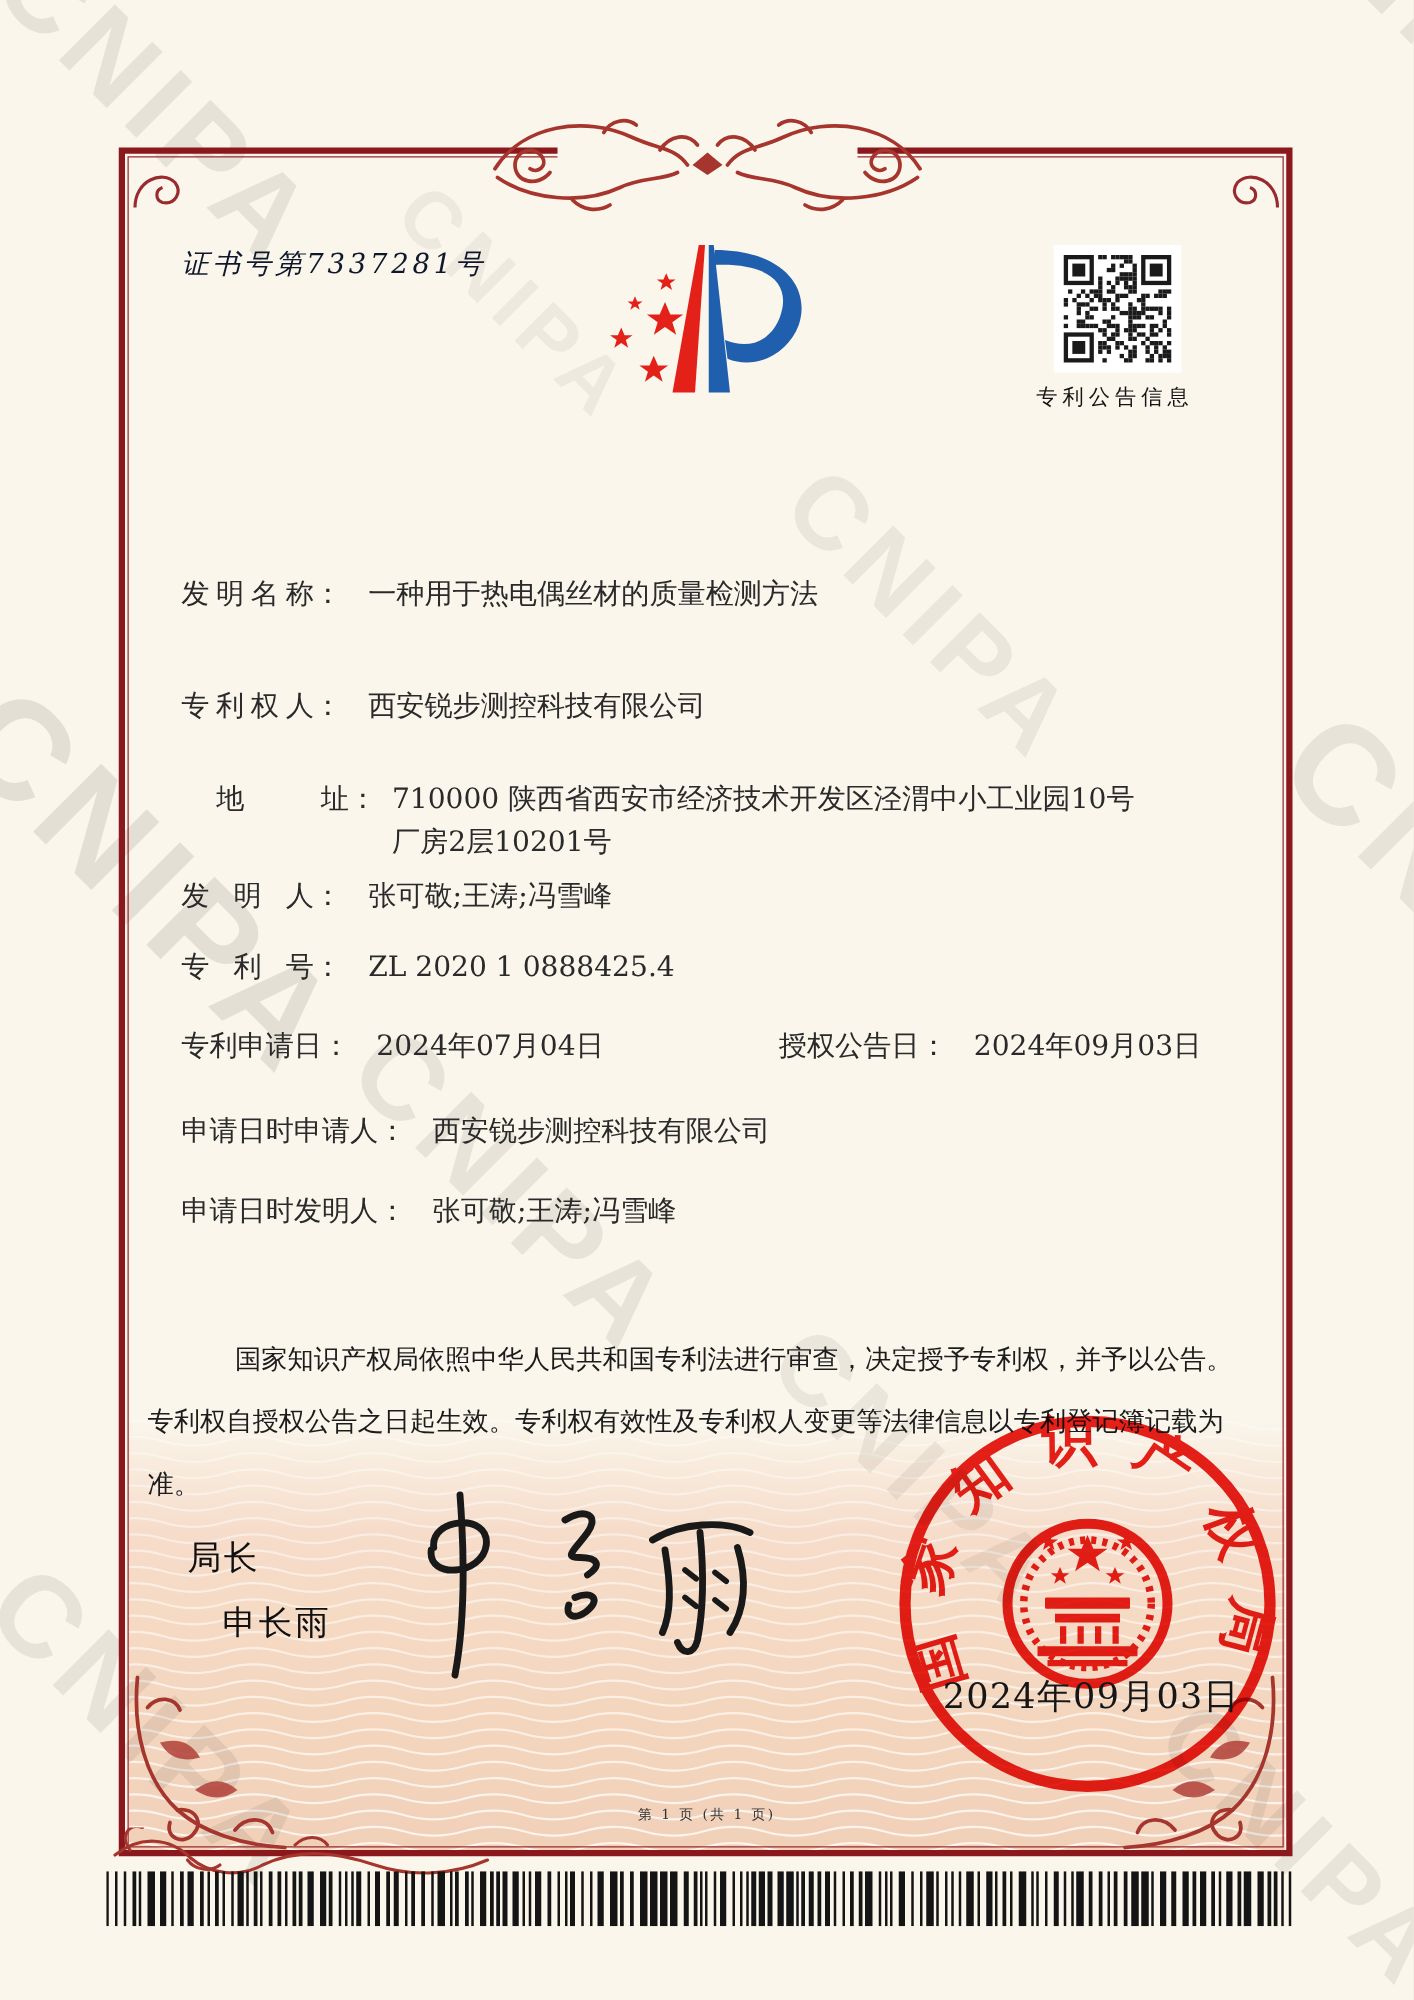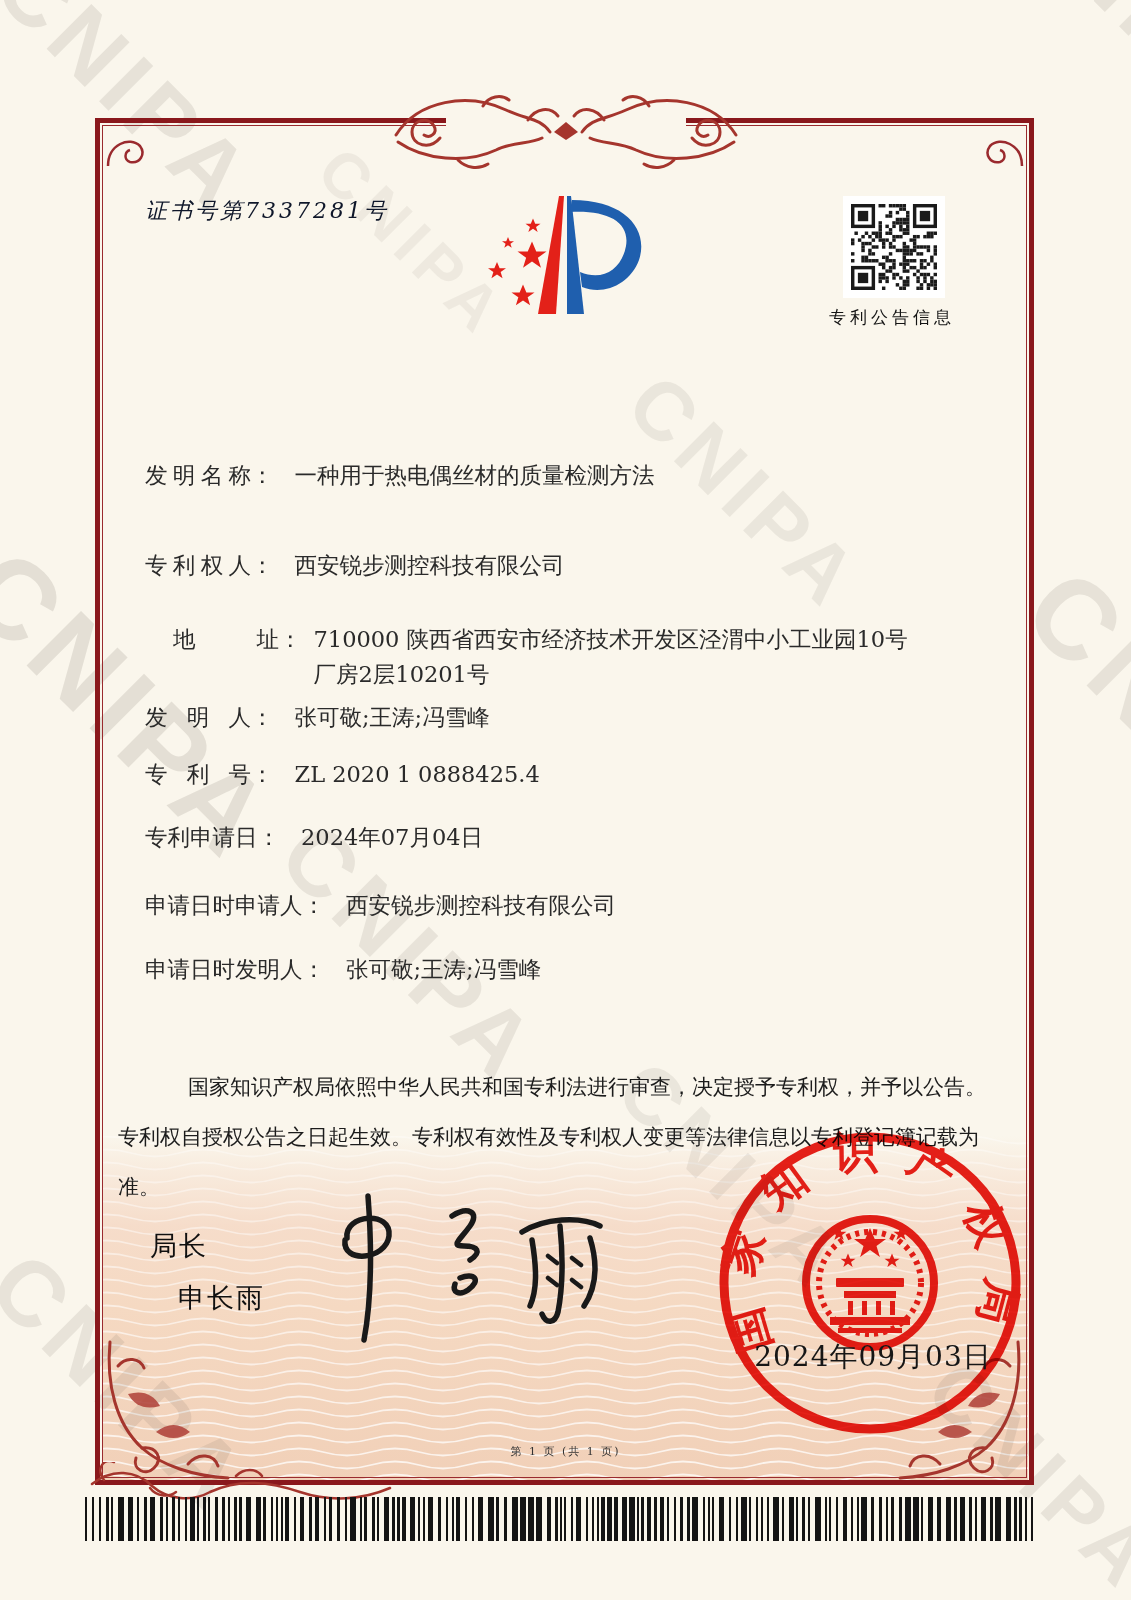--- a/index.html
+++ b/index.html
@@ -429,20 +429,23 @@
   <div class="row" style="top:700px;">
     <span class="jlabel">发明人</span><span>：</span><span class="val">张可敬;王涛;冯雪峰</span>
   </div>
 
   <div class="row" style="top:757px;">
     <span class="jlabel">专利号</span><span>：</span><span class="val">ZL 2020 1 0888425.4</span>
   </div>
 
   <div class="row" style="top:820px;">
     <span>专利申请日</span><span>：</span><span class="val">2024年07月04日</span>
+    <span class="rcol">
+      <span>授权公告日</span><span>：</span><span class="val">2024年09月03日</span>
+    </span>
   </div>
 
   <div class="row" style="top:888px;">
     <span>申请日时申请人</span><span>：</span><span class="val">西安锐步测控科技有限公司</span>
   </div>
 
   <div class="row" style="top:952px;">
     <span>申请日时发明人</span><span>：</span><span class="val">张可敬;王涛;冯雪峰</span>
   </div>
 

